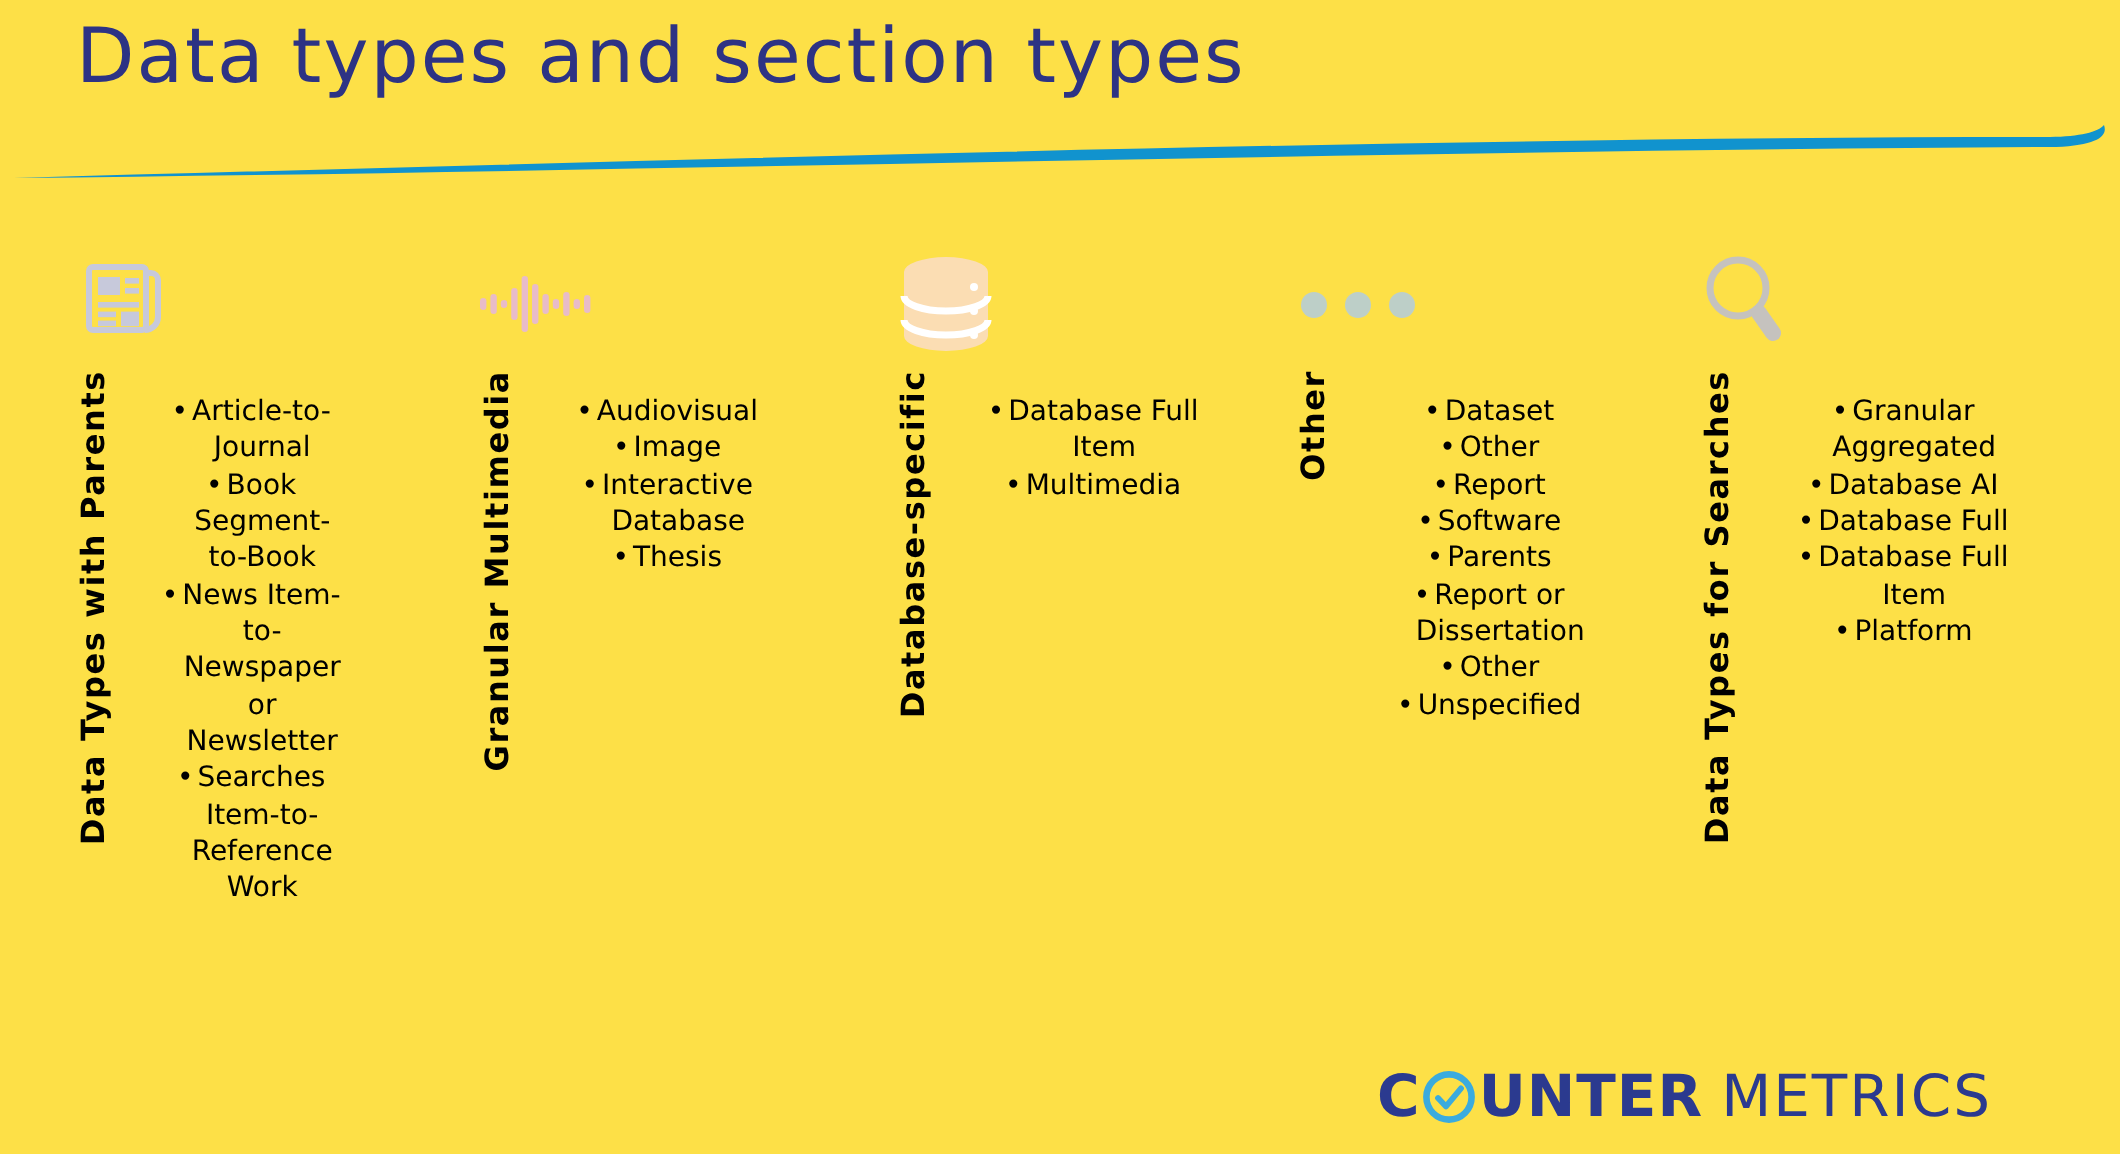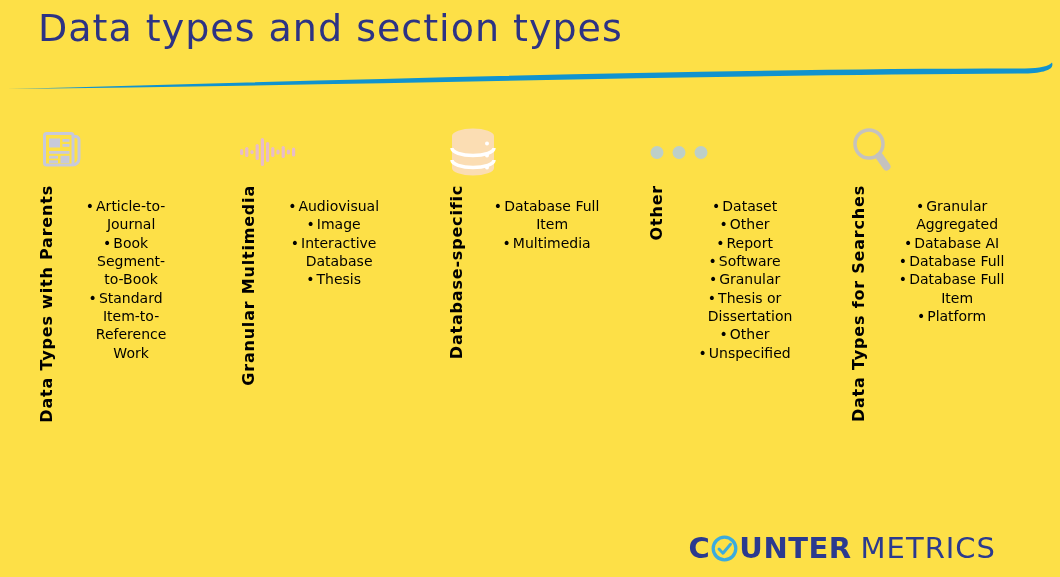--- a/index.html
+++ b/index.html
@@ -91,21 +91,22 @@
         <rect x="9" y="32.3" width="9" height="2.8"></rect>
         <rect x="20.5" y="27.8" width="9" height="7.3"></rect>
       </g>
     </svg>
         </div>
       <div class="col-row">
         <div class="vlabel">Data Types with Parents</div>
         <ul class="items">
             <li>Article-to-Journal</li>
             <li>Book Segment-to-Book</li>
-            <li>Standard Item-to-Reference Work</li>
+            <li>News Item-to-Newspaper or Newsletter</li>
+            <li>Searches Item-to-Reference Work</li>
           </ul>
       </div>
     </div>
 
     <div class="col col2">
       <div class="icon-wrap" style="color: rgb(232, 188, 201);">
           <svg width="58" height="34" viewBox="0 0 58 34">
       <g fill="currentColor">
         <rect x="2" y="14" width="3.2" height="6" rx="1.6"></rect>
         <rect x="7.2" y="12" width="3.2" height="10" rx="1.6"></rect>
@@ -161,22 +162,22 @@
       </g>
     </svg>
         </div>
       <div class="col-row">
         <div class="vlabel">Other</div>
         <ul class="items">
             <li>Dataset</li>
             <li>Other</li>
             <li>Report</li>
             <li>Software</li>
-            <li>Granular</li>
-            <li>Thesis or Dissertation</li>
+            <li>Parents</li>
+            <li>Report or Dissertation</li>
             <li>Other</li>
             <li>Unspecified</li>
           </ul>
       </div>
     </div>
 
     <div class="col col5">
       <div class="icon-wrap" style="color: rgb(197, 194, 190);">
           <svg width="50" height="54" viewBox="0 0 50 54">
       <circle cx="21" cy="19" r="14" fill="none" stroke="currentColor" stroke-width="3.5"></circle>

